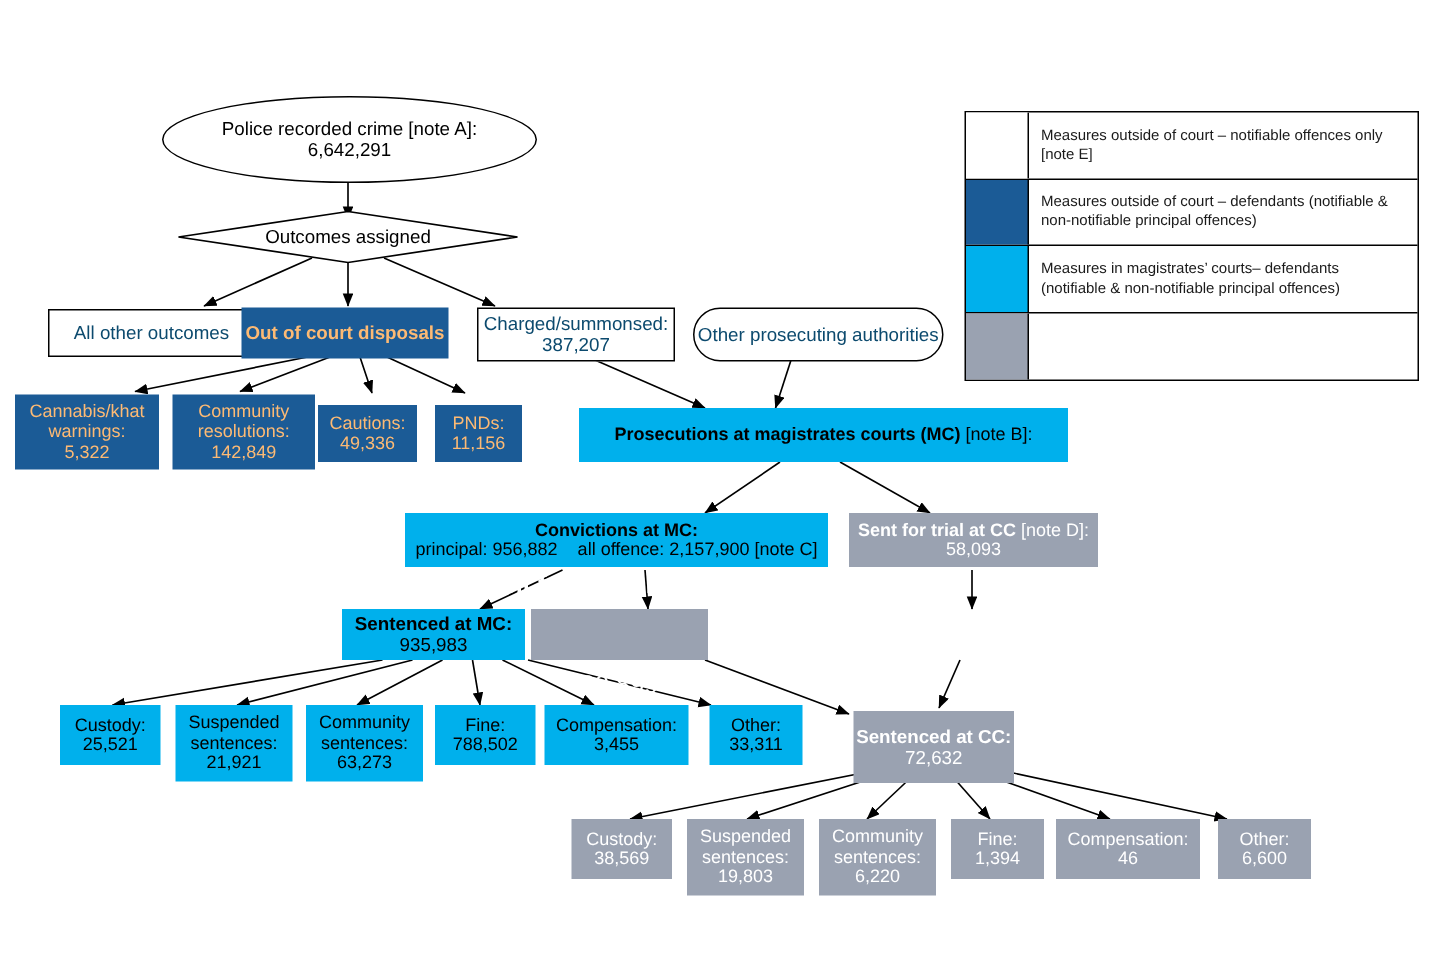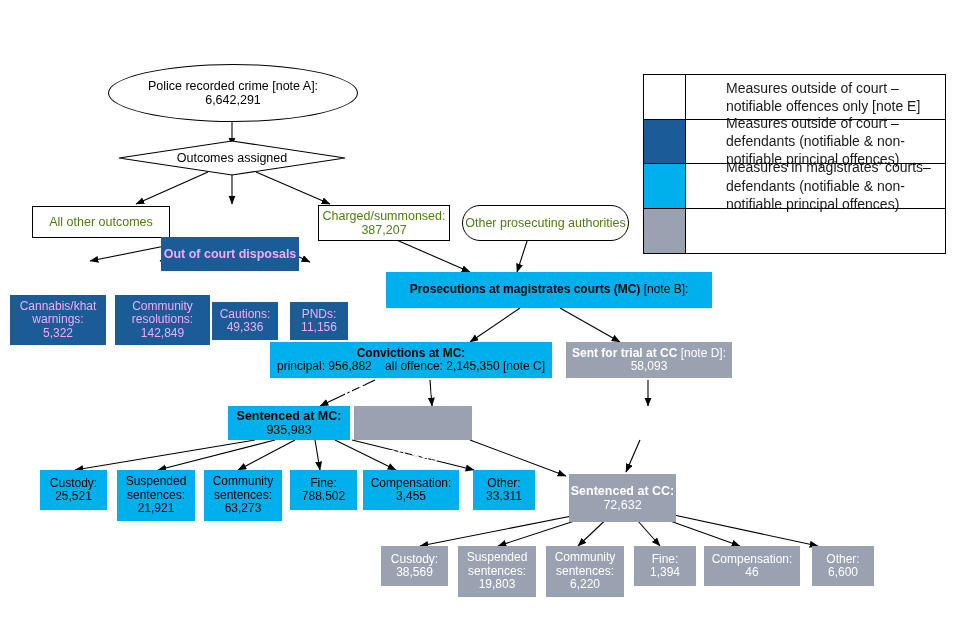--- a/index.html
+++ b/index.html
@@ -3,39 +3,39 @@
 <meta charset="utf-8">
 <style>
   html,body{margin:0;padding:0;background:#ffffff;}
   body{width:960px;height:640px;font-family:"Liberation Sans",sans-serif;color:#000;}
   #stage{position:relative;width:960px;height:640px;overflow:hidden;padding-left:20px;}
   svg#edges{position:absolute;left:0;top:0;width:960px;height:640px;pointer-events:none;}
 
   .node{position:absolute;box-sizing:border-box;display:flex;flex-direction:column;
         align-items:center;justify-content:center;text-align:center;line-height:1.12;}
   .node .ln{display:block;white-space:nowrap;}
-  .fill-white{background:#ffffff;color:#4d7c0f;border:1px solid #000;}
-  .fill-dark{background:#1b5b96;color:#f0abfc;border:0;margin-top:32px;}
+  .fill-white{background:#ffffff;color:#0c4a6e;border:1px solid #000;}
+  .fill-dark{background:#1b5b96;color:#fdba74;border:0;}
   .fill-light{background:#00b0ec;color:#000000;border:0;}
   .fill-grey{background:#9aa2b1;color:#ffffff;border:0;}
 
   .b{font-weight:bold;}
 
   .ellipse{border:1px solid #000;background:#fff;border-radius:50%;}
 
   .diamond-wrap{position:absolute;}
   .diamond-wrap .dlabel{position:absolute;left:0;top:0;width:100%;height:100%;
       display:flex;align-items:center;justify-content:center;font-size:12.5px;}
 
   .legend{position:absolute;border:1px solid #000;background:#fff;box-sizing:border-box;}
   .legend-row{display:flex;align-items:stretch;border-bottom:1px solid #000;box-sizing:border-box;}
   .legend-row:last-child{border-bottom:0;}
   .legend-sw{width:42px;flex:0 0 42px;border-right:1px solid #000;box-sizing:border-box;}
-  .legend-tx{flex:1 1 auto;padding:6px 8px;font-size:14px;line-height:1.3;color:#1a1a1a;
-             display:flex;align-items:center;margin-left:32px;}
+  .legend-tx{flex:1 1 auto;padding:6px 8px;font-size:10px;line-height:1.3;color:#1a1a1a;
+             display:flex;align-items:center;}
   .sw-white{background:#ffffff;}
   .sw-dark{background:#1b5b96;}
   .sw-light{background:#00b0ec;}
   .sw-grey{background:#9aa2b1;}
 </style>
 </head>
 <body>
 
 <div id="stage">
 
@@ -142,21 +142,21 @@
     <span class="ln">PNDs:</span>
     <span class="ln">11,156</span>
   </div>
 
   <div class="node fill-light" style="left:386px;top:272px;width:326px;height:36px;font-size:12px;">
     <span class="ln"><b>Prosecutions at magistrates courts (MC)</b><span> [note B]:</span></span>
   </div>
 
   <div class="node fill-light" style="left:270px;top:342px;width:282px;height:36px;font-size:12px;">
     <span class="ln b">Convictions at MC:</span>
-    <span class="ln"><span>principal: 956,882</span>&nbsp;&nbsp;&nbsp;&nbsp;<span>all offence: 2,145,350 [note C]</span></span>
+    <span class="ln"><span>principal: 956,882</span>&nbsp;&nbsp;&nbsp;&nbsp;<span>all offence: 2,157,900 [note C]</span></span>
   </div>
 
   <div class="node fill-grey" style="left:566px;top:342px;width:166px;height:36px;font-size:12px;">
     <span class="ln"><b>Sent for trial at CC</b><span> [note D]:</span></span>
     <span class="ln">58,093</span>
   </div>
 
   <div class="node fill-light" style="left:228px;top:406px;width:122px;height:34px;font-size:12.5px;">
     <span class="ln b">Sentenced at MC:</span>
     <span class="ln">935,983</span>

